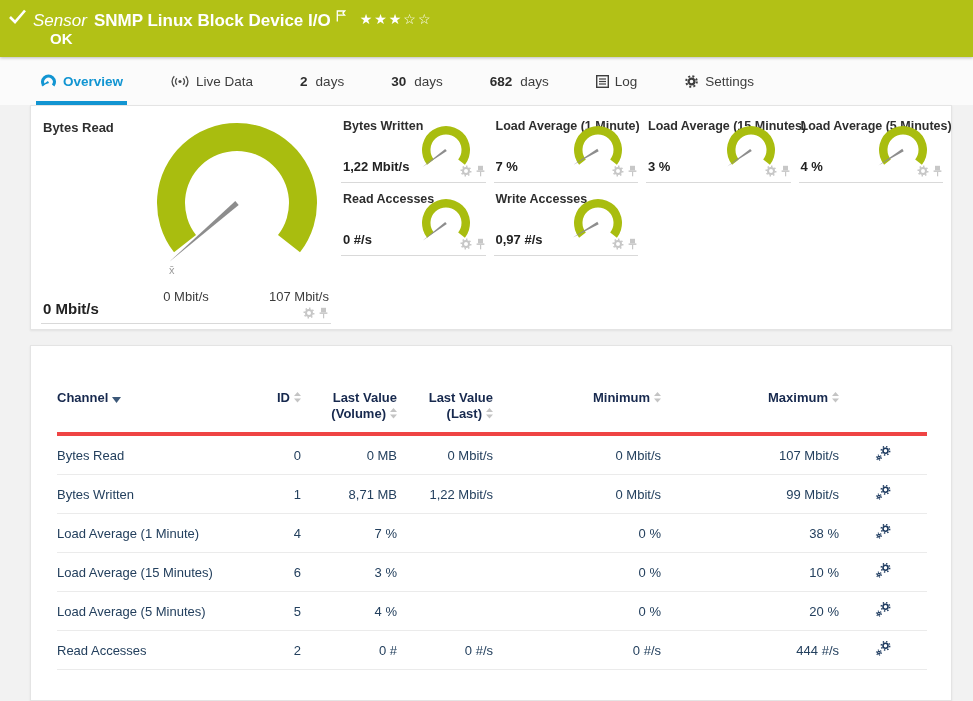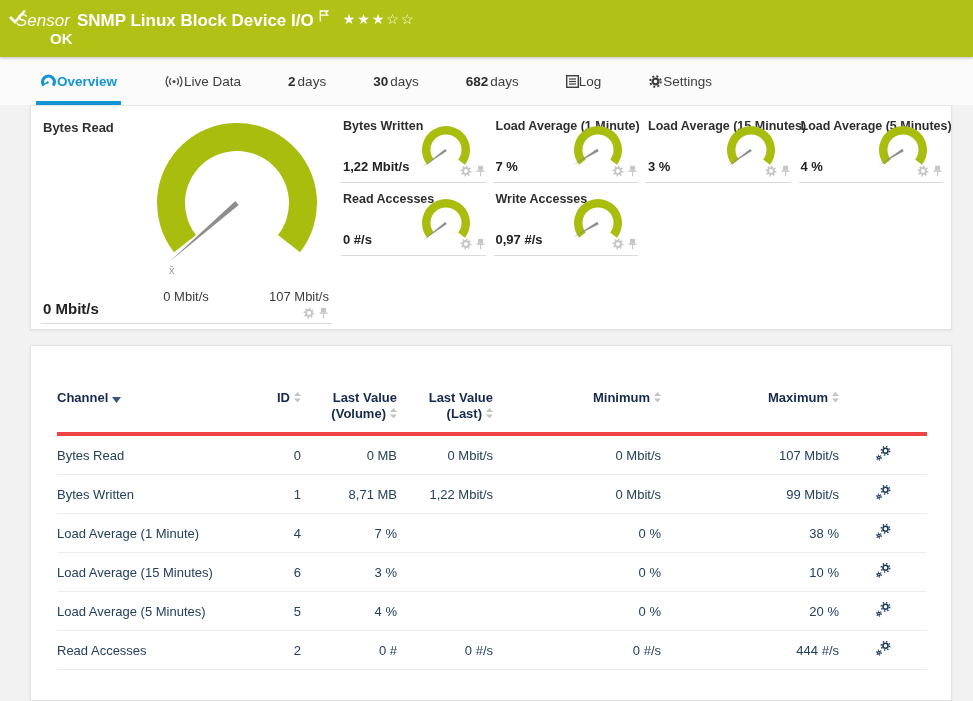--- a/index.html
+++ b/index.html
@@ -7,31 +7,31 @@
     --navy:#17294e; --cell:#24405e; --icon-gray:#c7c7c7;
   }
   *{box-sizing:border-box; margin:0; padding:0;}
   html,body{width:973px; height:701px; overflow:hidden;}
   body{background:#f2f2f2; font-family:"Liberation Sans", sans-serif; position:relative;}
 
   
   .banner{height:57px; background:var(--green); color:#fff; position:relative;
           box-shadow:0 1px 3px rgba(0,0,0,.25);}
   .banner .check{position:absolute; left:9px; top:9px;}
-  .banner-line{position:absolute; left:16px; top:7px; font-size:17px; white-space:nowrap;text-align:center;}
+  .banner-line{position:absolute; left:33px; top:7px; font-size:17px; white-space:nowrap;text-align:center;}
   .banner-kind{font-style:italic; margin-right:7px;}
   .banner-title{font-weight:bold;}
   .banner-flag{display:inline-block; margin-left:5px; vertical-align:4px;}
   .banner-stars{margin-left:14px; font-size:14px; letter-spacing:2px; vertical-align:2px;}
   .banner-status{position:absolute; left:50px; top:30px; font-size:15px; font-weight:bold;}
 
   
   .tabbar{height:48px; background:#fbfbfb; display:flex; align-items:stretch;
           padding-left:40px; column-gap:47px;}
-  .tab{display:flex; align-items:center; gap:0; position:relative; cursor:pointer;
+  .tab{display:flex; align-items:center; gap:6px; position:relative; cursor:pointer;
        font-size:13.5px; color:#3d3d3d; white-space:nowrap;}
   .tab .ticon{display:flex; align-items:center;}
   .tab.active{color:var(--blue); font-weight:bold;}
   .tab.active::after{content:""; position:absolute; left:-4px; right:-4px; bottom:0;
        height:4px; background:var(--blue);}
   .tab-bold{font-weight:bold; color:#2d2d2d; margin-right:2px;}
 
   
   .panel{background:#fff; border:1px solid #e4e4e4; box-shadow:0 1px 2px rgba(0,0,0,.07);
          margin-left:30px; width:922px; position:relative;}

